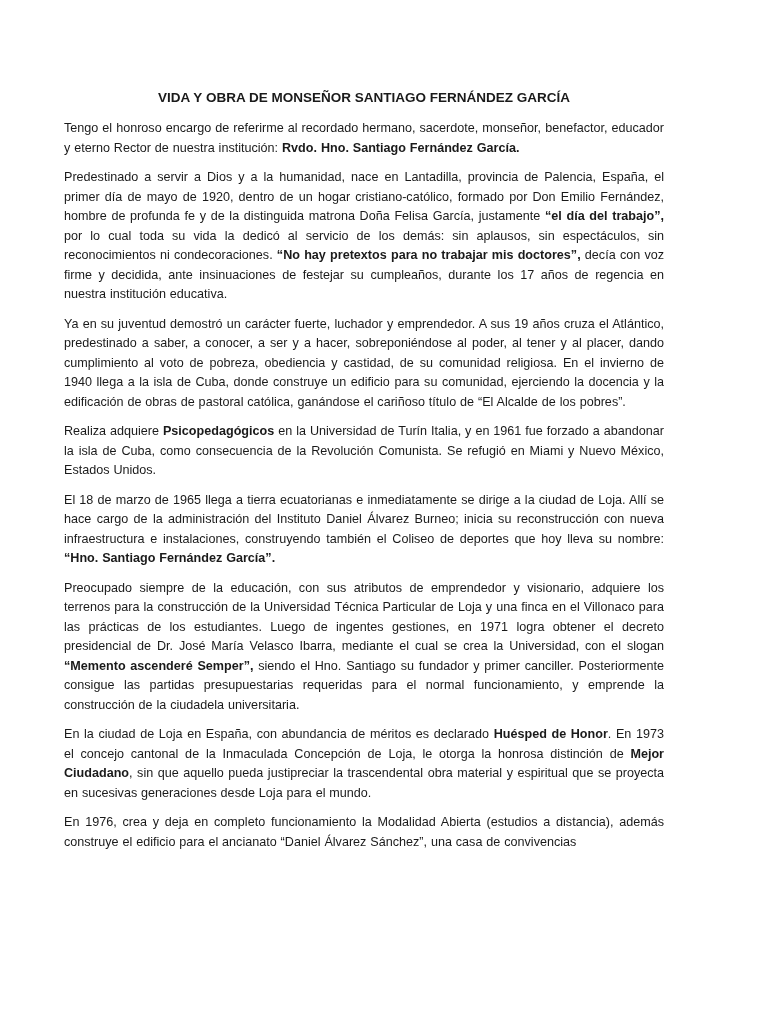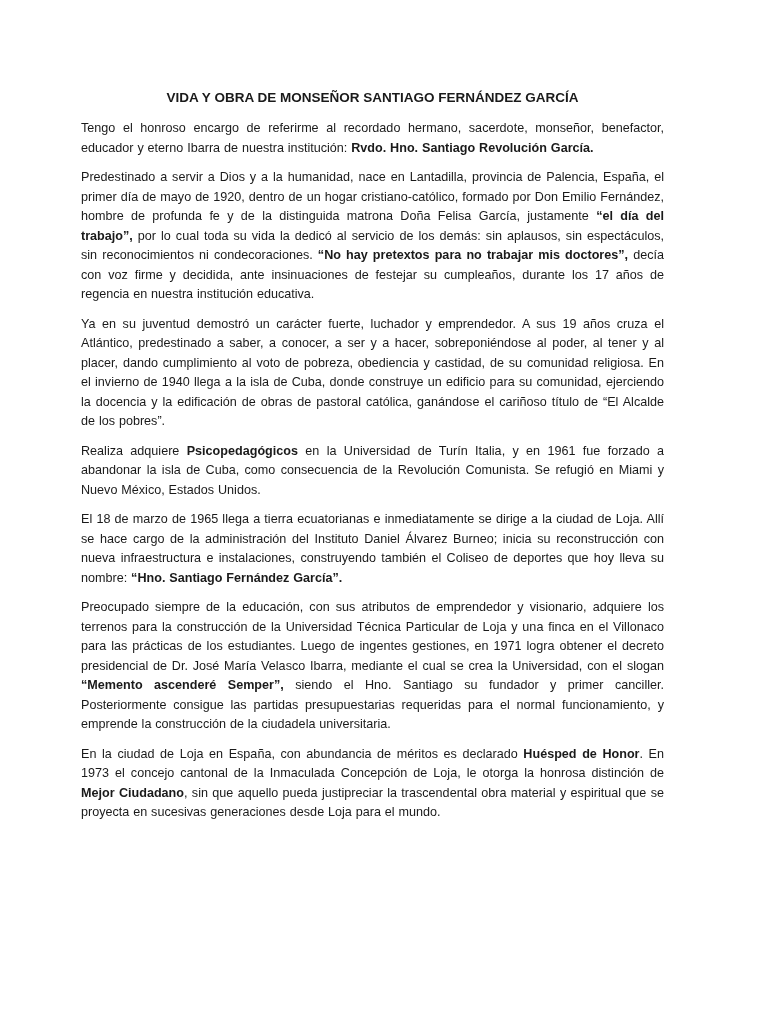--- a/index.html
+++ b/index.html
@@ -7,21 +7,21 @@
     padding: 0;
     background: #ffffff;
   }
   .page {
     position: relative;
     width: 768px;
     height: 1024px;
     margin: 0 auto;
     background: #ffffff;
     box-sizing: border-box;
-    padding: 90px 104px 40px 81px;
+    padding: 90px 104px 40px 64px;
     font-family: "Liberation Sans", sans-serif;
     color: #1a1a1a;
     overflow: hidden;
   }
   .doc-title {
     font-size: 13.5px;
     font-weight: bold;
     text-align: center;
     margin: 0 0 14px 0;
     white-space: nowrap;
@@ -35,21 +35,22 @@
   }
   .para:last-child { margin-bottom: 0; }
   .bold { font-weight: bold; }
 </style>
 </head>
 <body>
 
 <div class="page">
   <h1 class="doc-title">VIDA Y OBRA DE MONSEÑOR SANTIAGO FERNÁNDEZ GARCÍA</h1>
   <div>
-      <p class="para"><span>Tengo el honroso encargo de referirme al recordado hermano, sacerdote, monseñor, benefactor, educador y eterno Ibarra de nuestra institución: </span><span class="bold">Rvdo. Hno. Santiago Revolución García.</span></p>
+      <p class="para"><span>Tengo el honroso encargo de referirme al recordado hermano, sacerdote, monseñor, benefactor, educador y eterno Rector de nuestra institución: </span><span class="bold">Rvdo. Hno. Santiago Fernández García.</span></p>
       <p class="para"><span>Predestinado a servir a Dios y a la humanidad, nace en Lantadilla, provincia de Palencia, España, el primer día de mayo de 1920, dentro de un hogar cristiano-católico, formado por Don Emilio Fernández, hombre de profunda fe y de la distinguida matrona Doña Felisa García, justamente </span><span class="bold">“el día del trabajo”,</span><span> por lo cual toda su vida la dedicó al servicio de los demás: sin aplausos, sin espectáculos, sin reconocimientos ni condecoraciones. </span><span class="bold">“No hay pretextos para no trabajar mis doctores”,</span><span> decía con voz firme y decidida, ante insinuaciones de festejar su cumpleaños, durante los 17 años de regencia en nuestra institución educativa.</span></p>
       <p class="para"><span>Ya en su juventud demostró un carácter fuerte, luchador y emprendedor. A sus 19 años cruza el Atlántico, predestinado a saber, a conocer, a ser y a hacer, sobreponiéndose al poder, al tener y al placer, dando cumplimiento al voto de pobreza, obediencia y castidad, de su comunidad religiosa. En el invierno de 1940 llega a la isla de Cuba, donde construye un edificio para su comunidad, ejerciendo la docencia y la edificación de obras de pastoral católica, ganándose el cariñoso título de “El Alcalde de los pobres”.</span></p>
       <p class="para"><span>Realiza adquiere </span><span class="bold">Psicopedagógicos</span><span> en la Universidad de Turín Italia, y en 1961 fue forzado a abandonar la isla de Cuba, como consecuencia de la Revolución Comunista. Se refugió en Miami y Nuevo México, Estados Unidos.</span></p>
       <p class="para"><span>El 18 de marzo de 1965 llega a tierra ecuatorianas e inmediatamente se dirige a la ciudad de Loja. Allí se hace cargo de la administración del Instituto Daniel Álvarez Burneo; inicia su reconstrucción con nueva infraestructura e instalaciones, construyendo también el Coliseo de deportes que hoy lleva su nombre: </span><span class="bold">“Hno. Santiago Fernández García”.</span></p>
       <p class="para"><span>Preocupado siempre de la educación, con sus atributos de emprendedor y visionario, adquiere los terrenos para la construcción de la Universidad Técnica Particular de Loja y una finca en el Villonaco para las prácticas de los estudiantes. Luego de ingentes gestiones, en 1971 logra obtener el decreto presidencial de Dr. José María Velasco Ibarra, mediante el cual se crea la Universidad, con el slogan </span><span class="bold">“Memento ascenderé Semper”,</span><span> siendo el Hno. Santiago su fundador y primer canciller. Posteriormente consigue las partidas presupuestarias requeridas para el normal funcionamiento, y emprende la construcción de la ciudadela universitaria.</span></p>
       <p class="para"><span>En la ciudad de Loja en España, con abundancia de méritos es declarado </span><span class="bold">Huésped de Honor</span><span>. En 1973 el concejo cantonal de la Inmaculada Concepción de Loja, le otorga la honrosa distinción de </span><span class="bold">Mejor Ciudadano</span><span>, sin que aquello pueda justipreciar la trascendental obra material y espiritual que se proyecta en sucesivas generaciones desde Loja para el mundo.</span></p>
+      <p class="para"><span>En 1976, crea y deja en completo funcionamiento la Modalidad Abierta (estudios a distancia), además construye el edificio para el ancianato “Daniel Álvarez Sánchez”, una casa de convivencias</span></p>
     </div>
 </div>
 
 </body></html>

